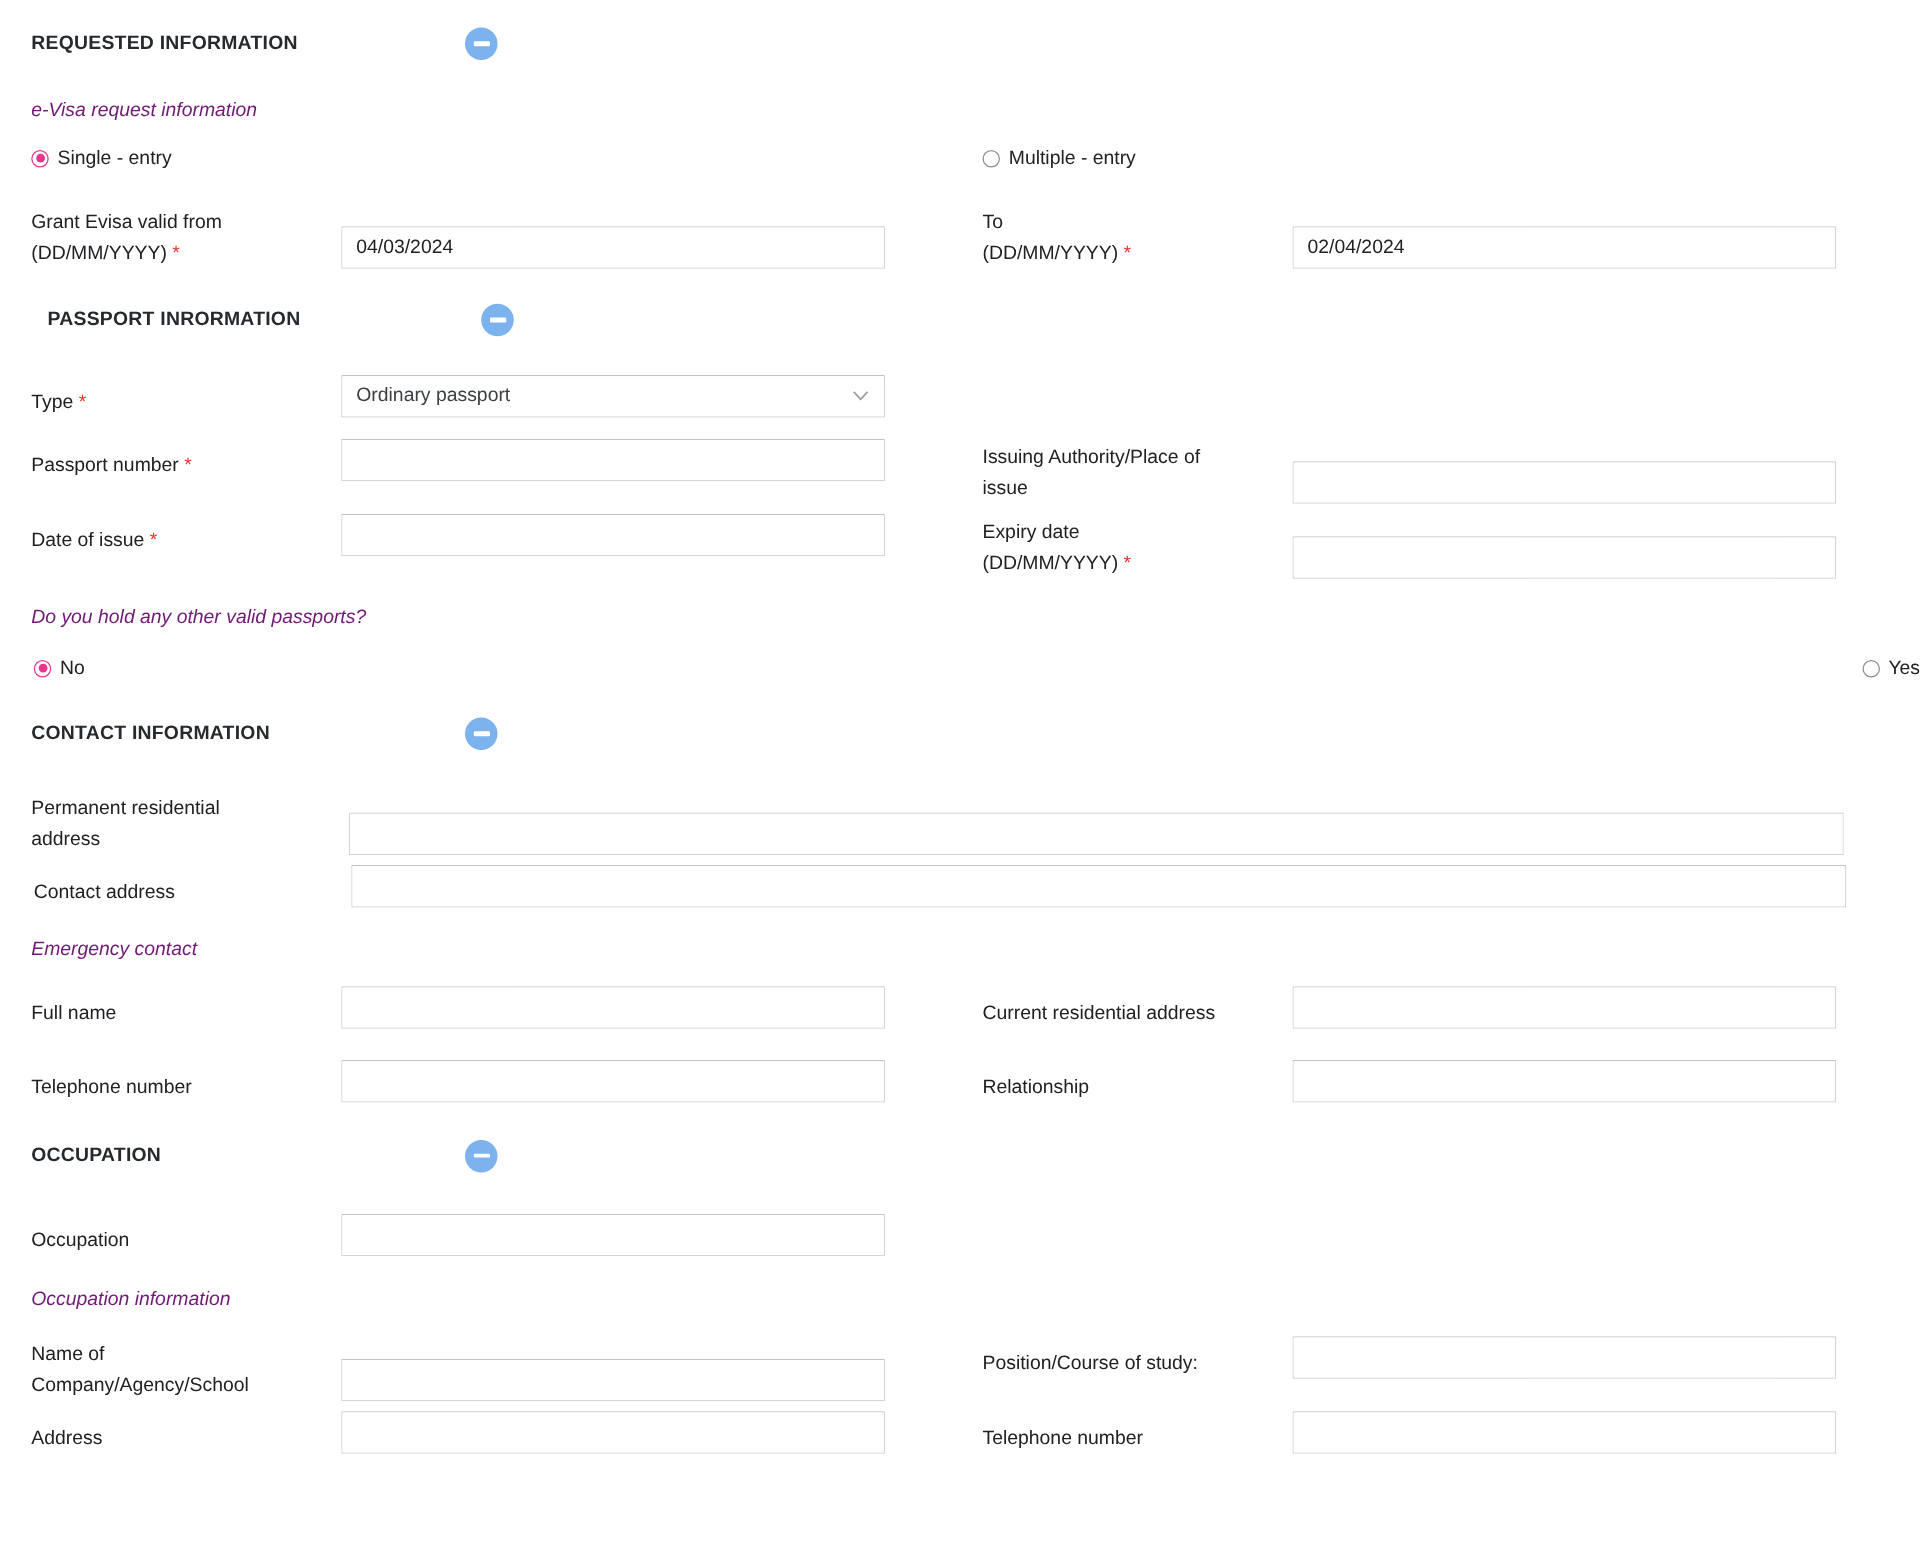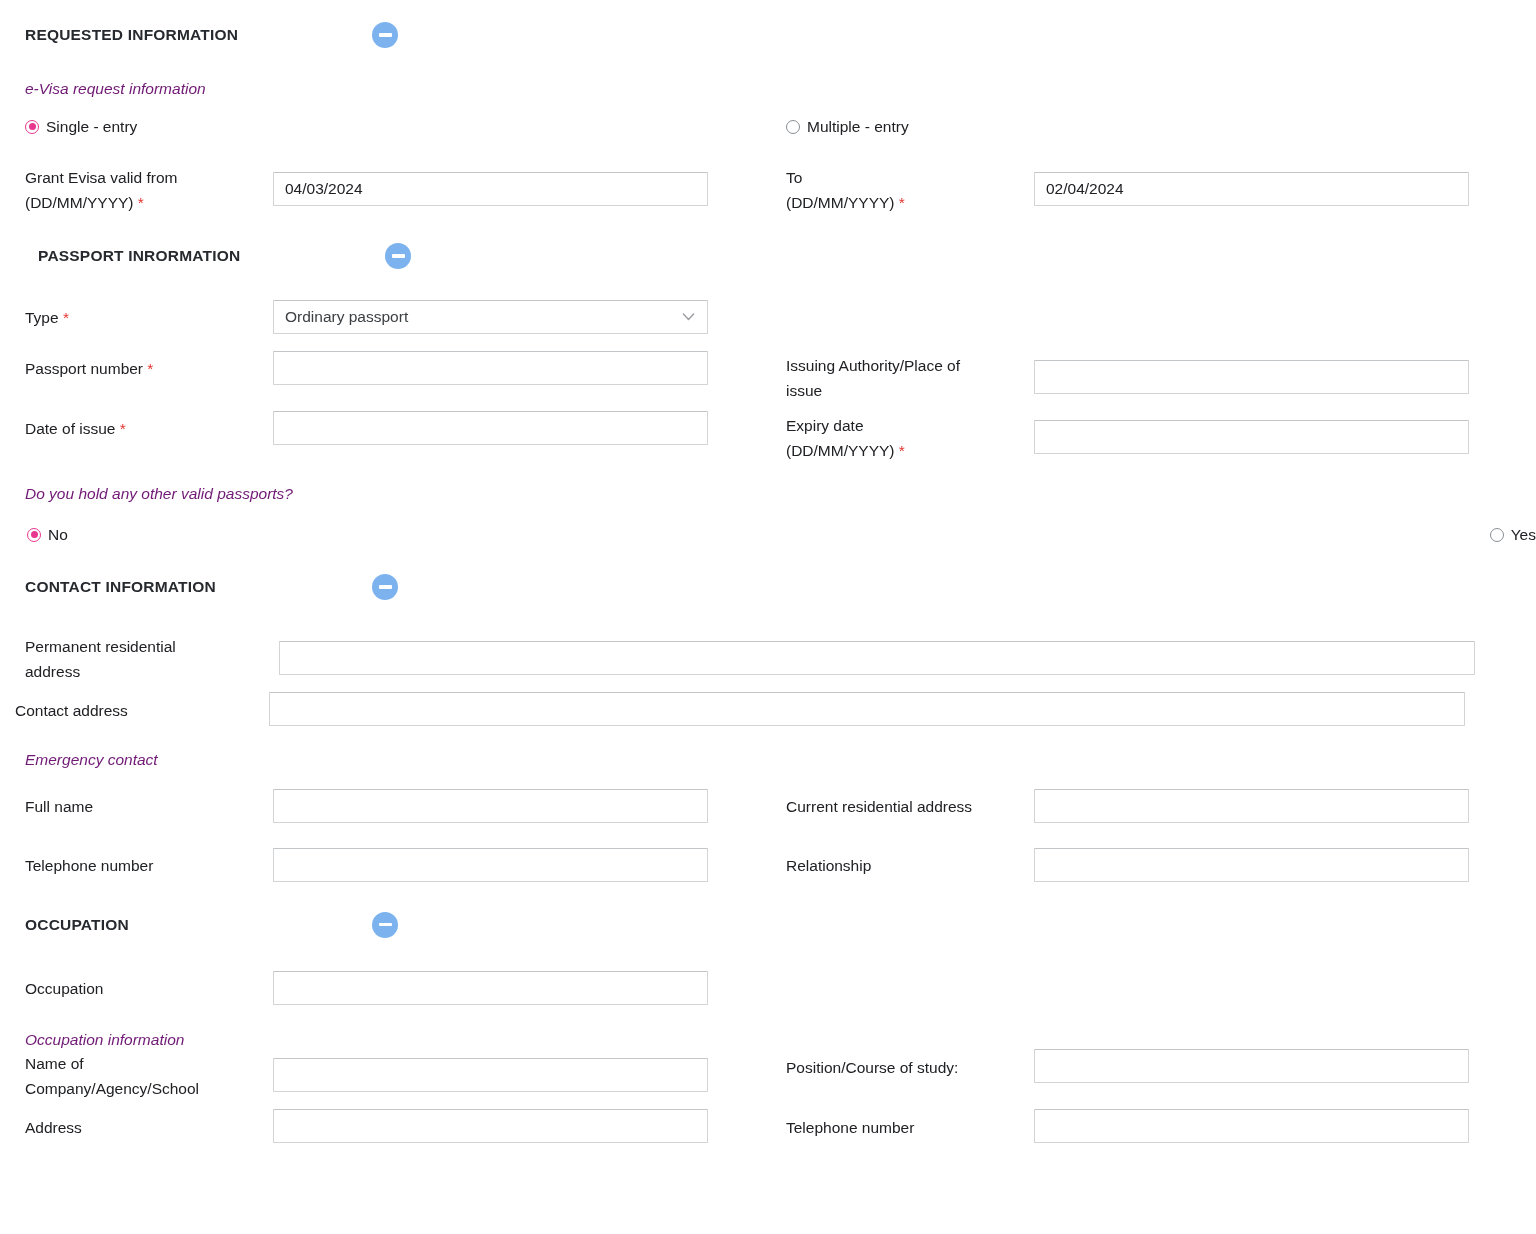--- a/index.html
+++ b/index.html
@@ -114,21 +114,21 @@
     color: #202124;
   }
 
   
   .field-row {
     display: flex;
     align-items: flex-start;
   }
   .cell {
     display: flex;
-    align-items: center;
+    align-items: flex-end;
   }
   .cell-left  { width: 768px; box-sizing: border-box; padding-left: 25px; }
   .cell-right { width: 768px; box-sizing: border-box; padding-left: 18px; }
 
   .lbl {
     font-size: 15.5px;
     color: #202124;
     line-height: 1.62;
     padding-top: 2px;
     box-sizing: border-box;
@@ -305,21 +305,21 @@
     <div class="cell" style="padding-left:25px;">
       <div class="lbl" style="width:254px;">
         <span>Permanent residential</span><br>
         <span>address</span>
       </div>
       <div class="inp w-wide"></div>
     </div>
   </div>
 
   <div class="field-row" style="margin-top:8px;">
-    <div class="cell" style="padding-left:15px;">
+    <div class="cell" style="padding-left:27px;">
       <div class="lbl" style="width:254px;">Contact address</div>
       <div class="inp w-wide"></div>
     </div>
   </div>
 
   <div class="sub-head" style="margin-top:25px;">Emergency contact</div>
 
   <div class="field-row" style="margin-top:19px;">
     <div class="cell cell-left">
       <div class="lbl">Full name</div>
@@ -352,21 +352,21 @@
   <div class="field-row" style="margin-top:29px;">
     <div class="cell cell-left">
       <div class="lbl">Occupation</div>
       <div class="inp w-std"></div>
     </div>
     <div class="cell cell-right"></div>
   </div>
 
   <div class="sub-head" style="margin-top:26px;">Occupation information</div>
 
-  <div class="field-row" style="">
+  <div class="field-row" style="margin-top:20px;">
     <div class="cell cell-left">
       <div class="lbl">
         <span>Name of</span><br>
         <span>Company/Agency/School</span>
       </div>
       <div class="inp w-std"></div>
     </div>
     <div class="cell cell-right">
       <div class="lbl">Position/Course of study:</div>
       <div class="inp w-std"></div>

